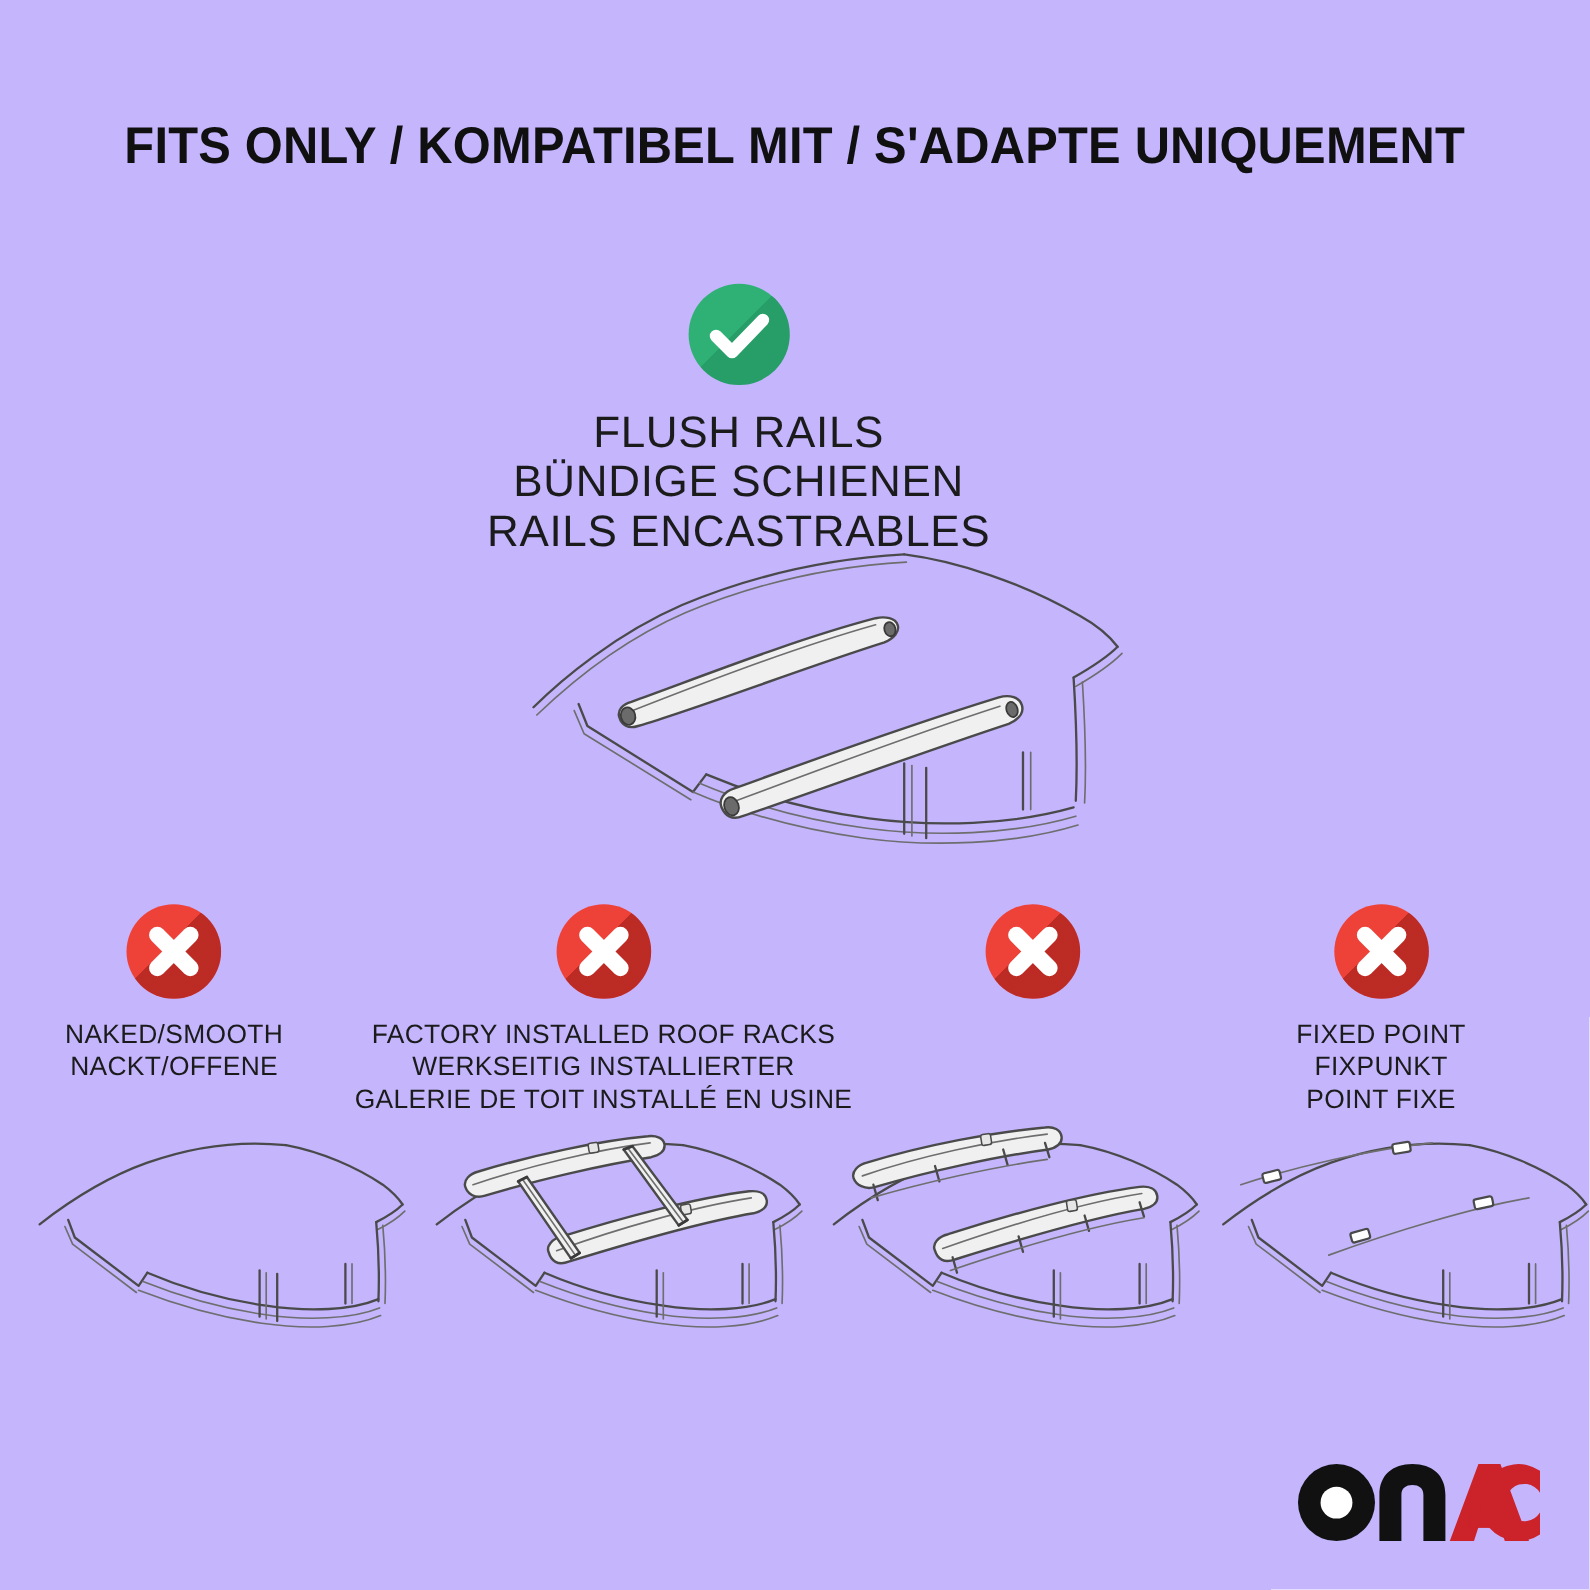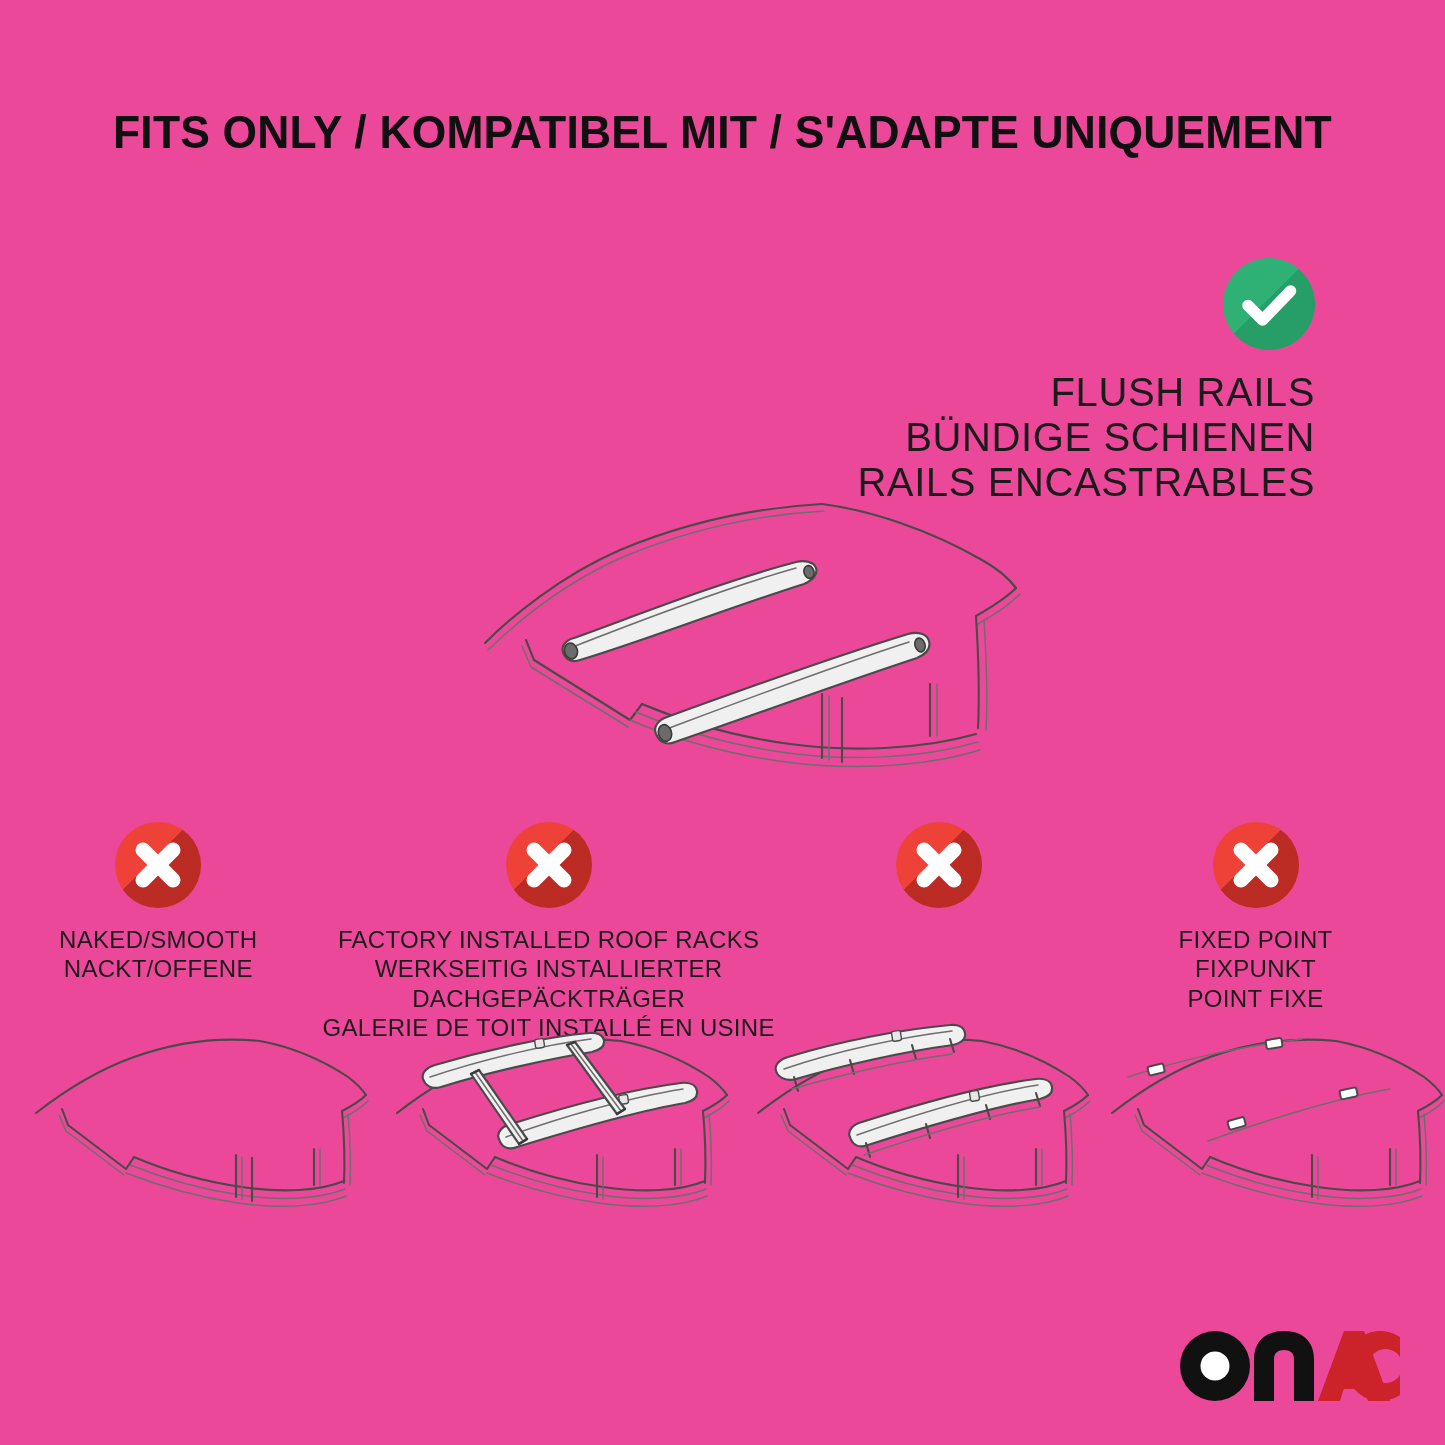--- a/index.html
+++ b/index.html
@@ -9,21 +9,21 @@
     height: 1445px;
     background: #ffffff;
     font-family: "Liberation Sans", sans-serif;
     overflow: hidden;
   }
 
   #page {
     position: relative;
     width: 1445px;
     height: 1445px;
-    background: #ec4899;
+    background: #c4b5fd;
   }
 
   
   .header {
     position: absolute;
     top: 104px;
     left: 0;
     width: 1445px;
     text-align: center;
   }
@@ -35,23 +35,23 @@
     color: #101010;
     white-space: nowrap;
     transform: scaleX(0.945);
     transform-origin: center center;
   }
 
   
   .approved-block {
     position: absolute;
     top: 258px;
-    left: 4px;
+    left: 16px;
     width: 1311px;
-    text-align: right;
+    text-align: center;
   }
 
   .badge {
     position: relative;
     display: inline-block;
     border-radius: 50%;
     overflow: hidden;
   }
   .badge-check {
     width: 92px;
@@ -250,21 +250,20 @@
         <svg viewBox="0 0 86 86" aria-hidden="true">
           <g stroke="#ffffff" stroke-width="15" stroke-linecap="round">
             <line x1="28" y1="28" x2="58" y2="58"></line>
             <line x1="58" y1="28" x2="28" y2="58"></line>
           </g>
         </svg>
       </div>
       <div class="col-label">
         <div>FACTORY INSTALLED ROOF RACKS</div>
         <div>WERKSEITIG INSTALLIERTER</div>
-        <div>DACHGEPÄCKTRÄGER</div>
         <div>GALERIE DE TOIT INSTALLÉ EN USINE</div>
       </div>
     </div>
 
     <div class="col">
       <div class="badge badge-x">
         <div class="shade"></div>
         <svg viewBox="0 0 86 86" aria-hidden="true">
           <g stroke="#ffffff" stroke-width="15" stroke-linecap="round">
             <line x1="28" y1="28" x2="58" y2="58"></line>

